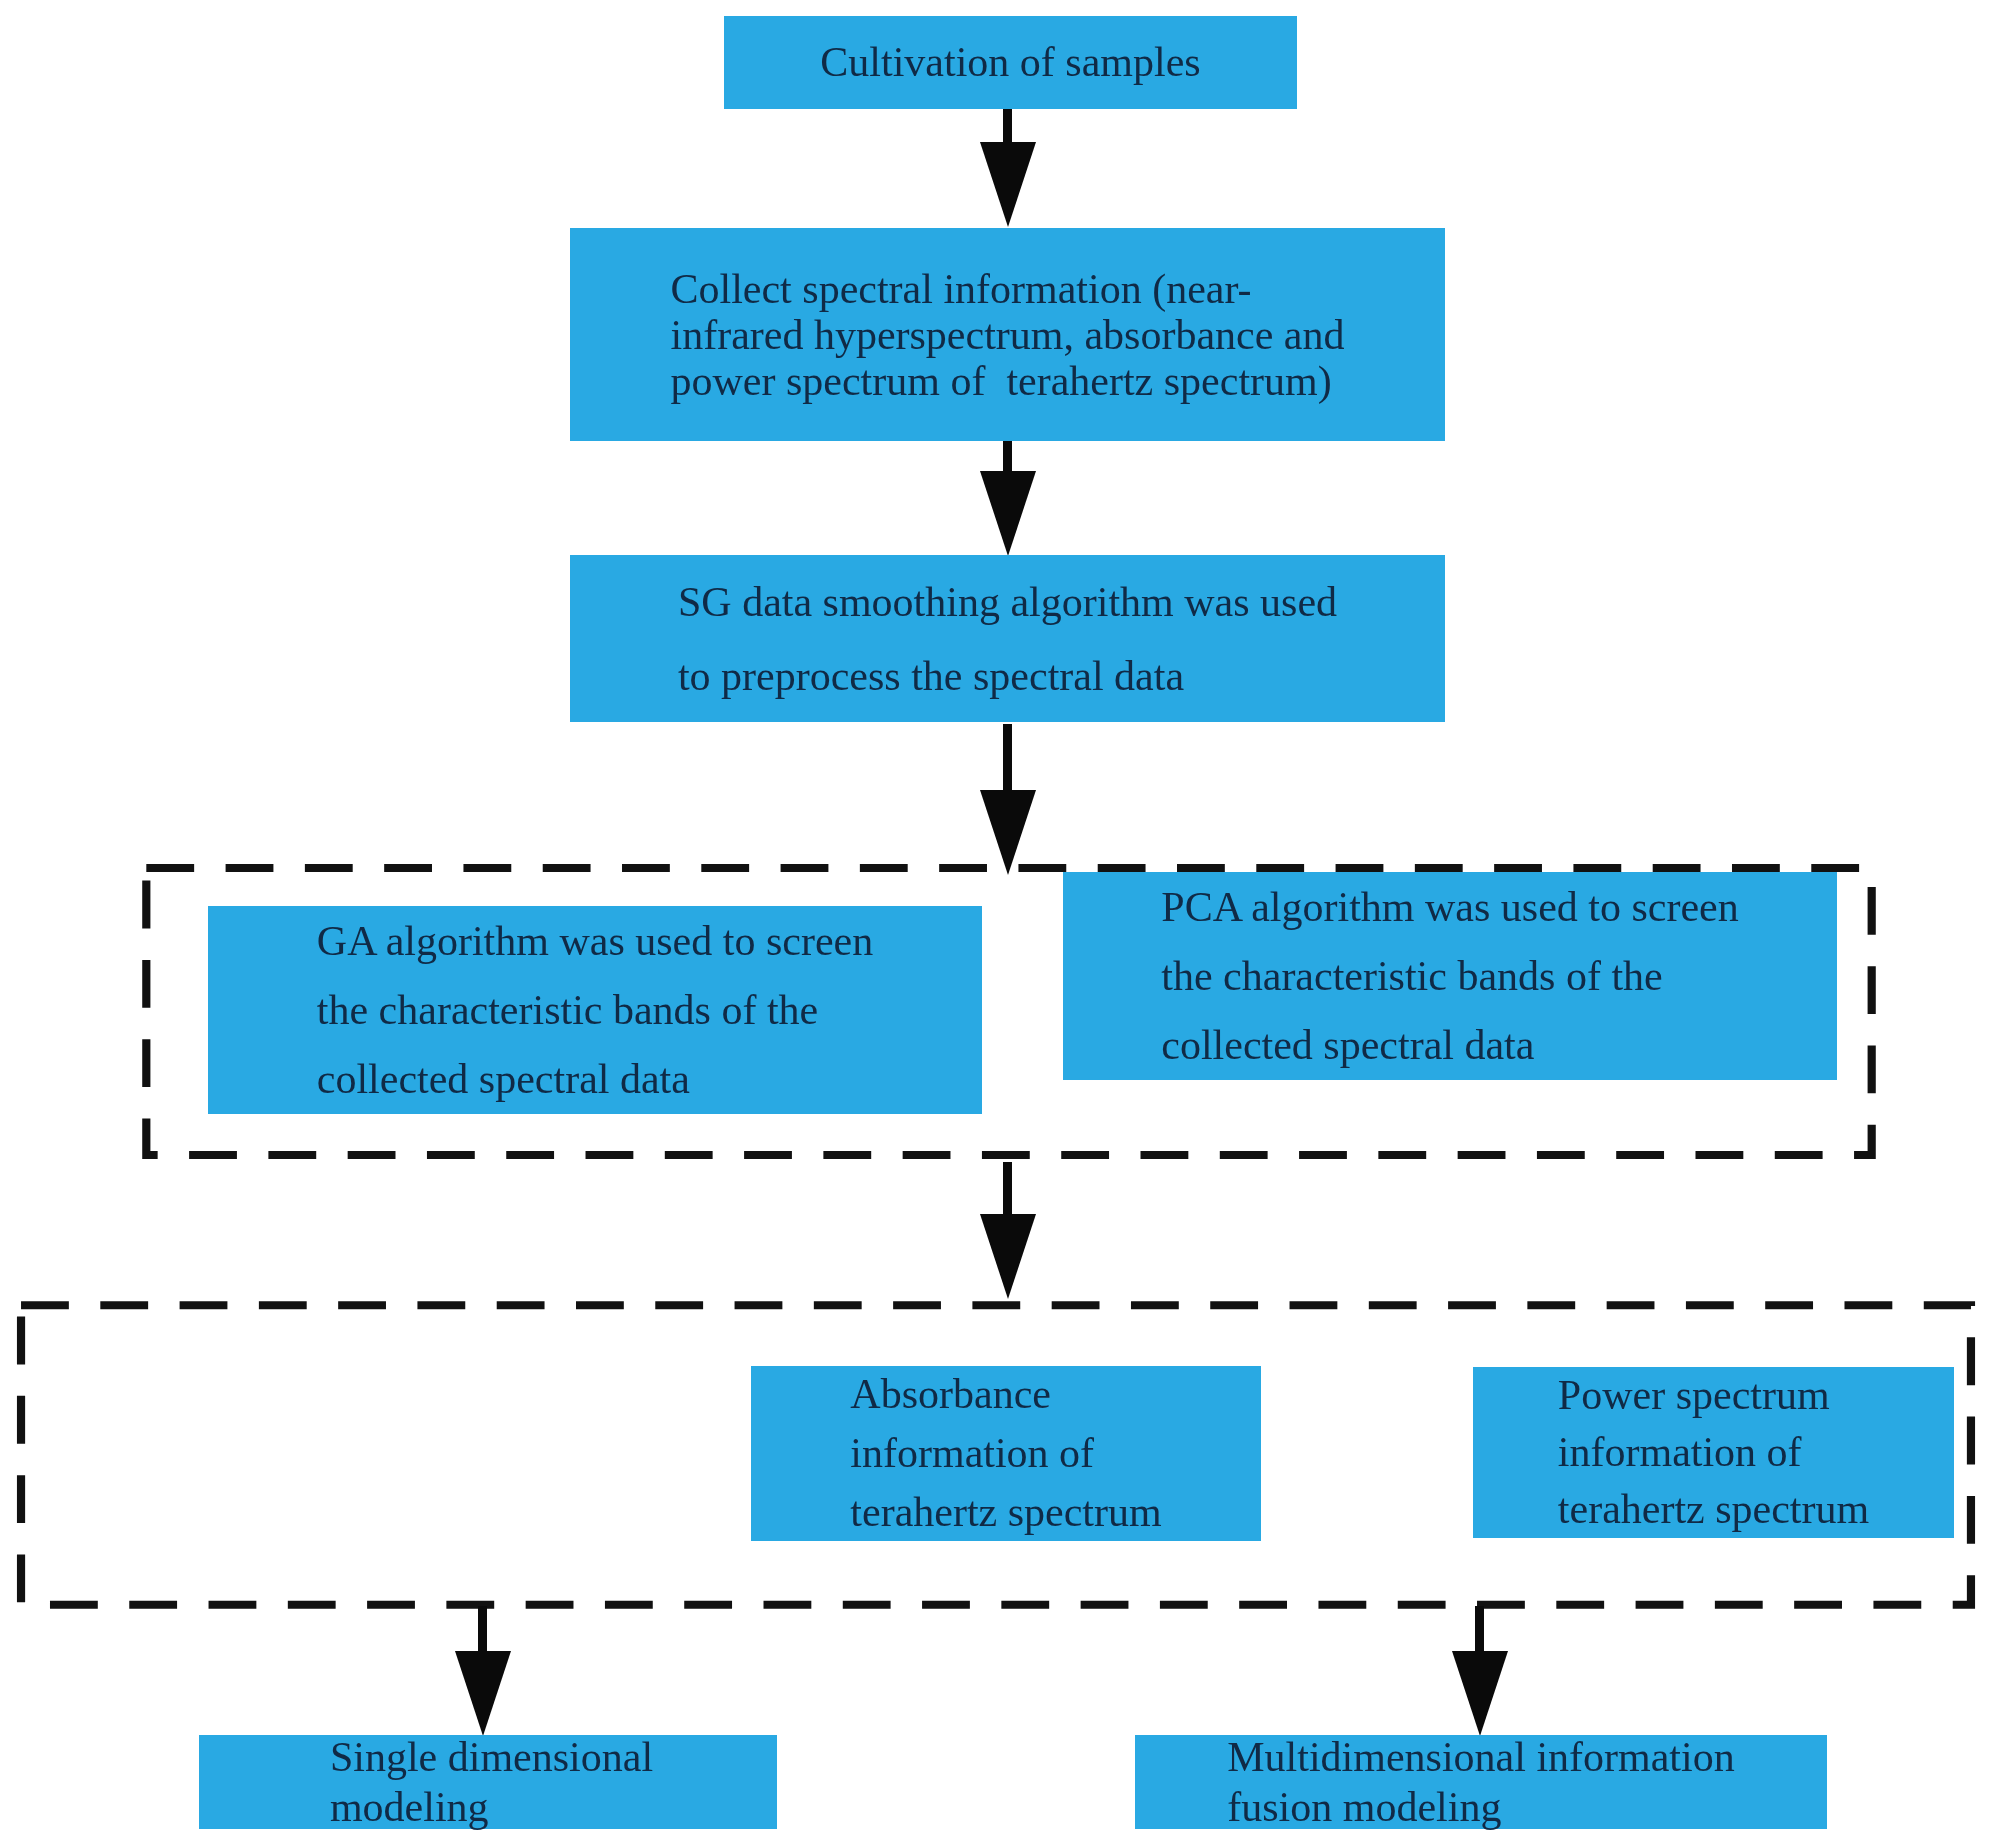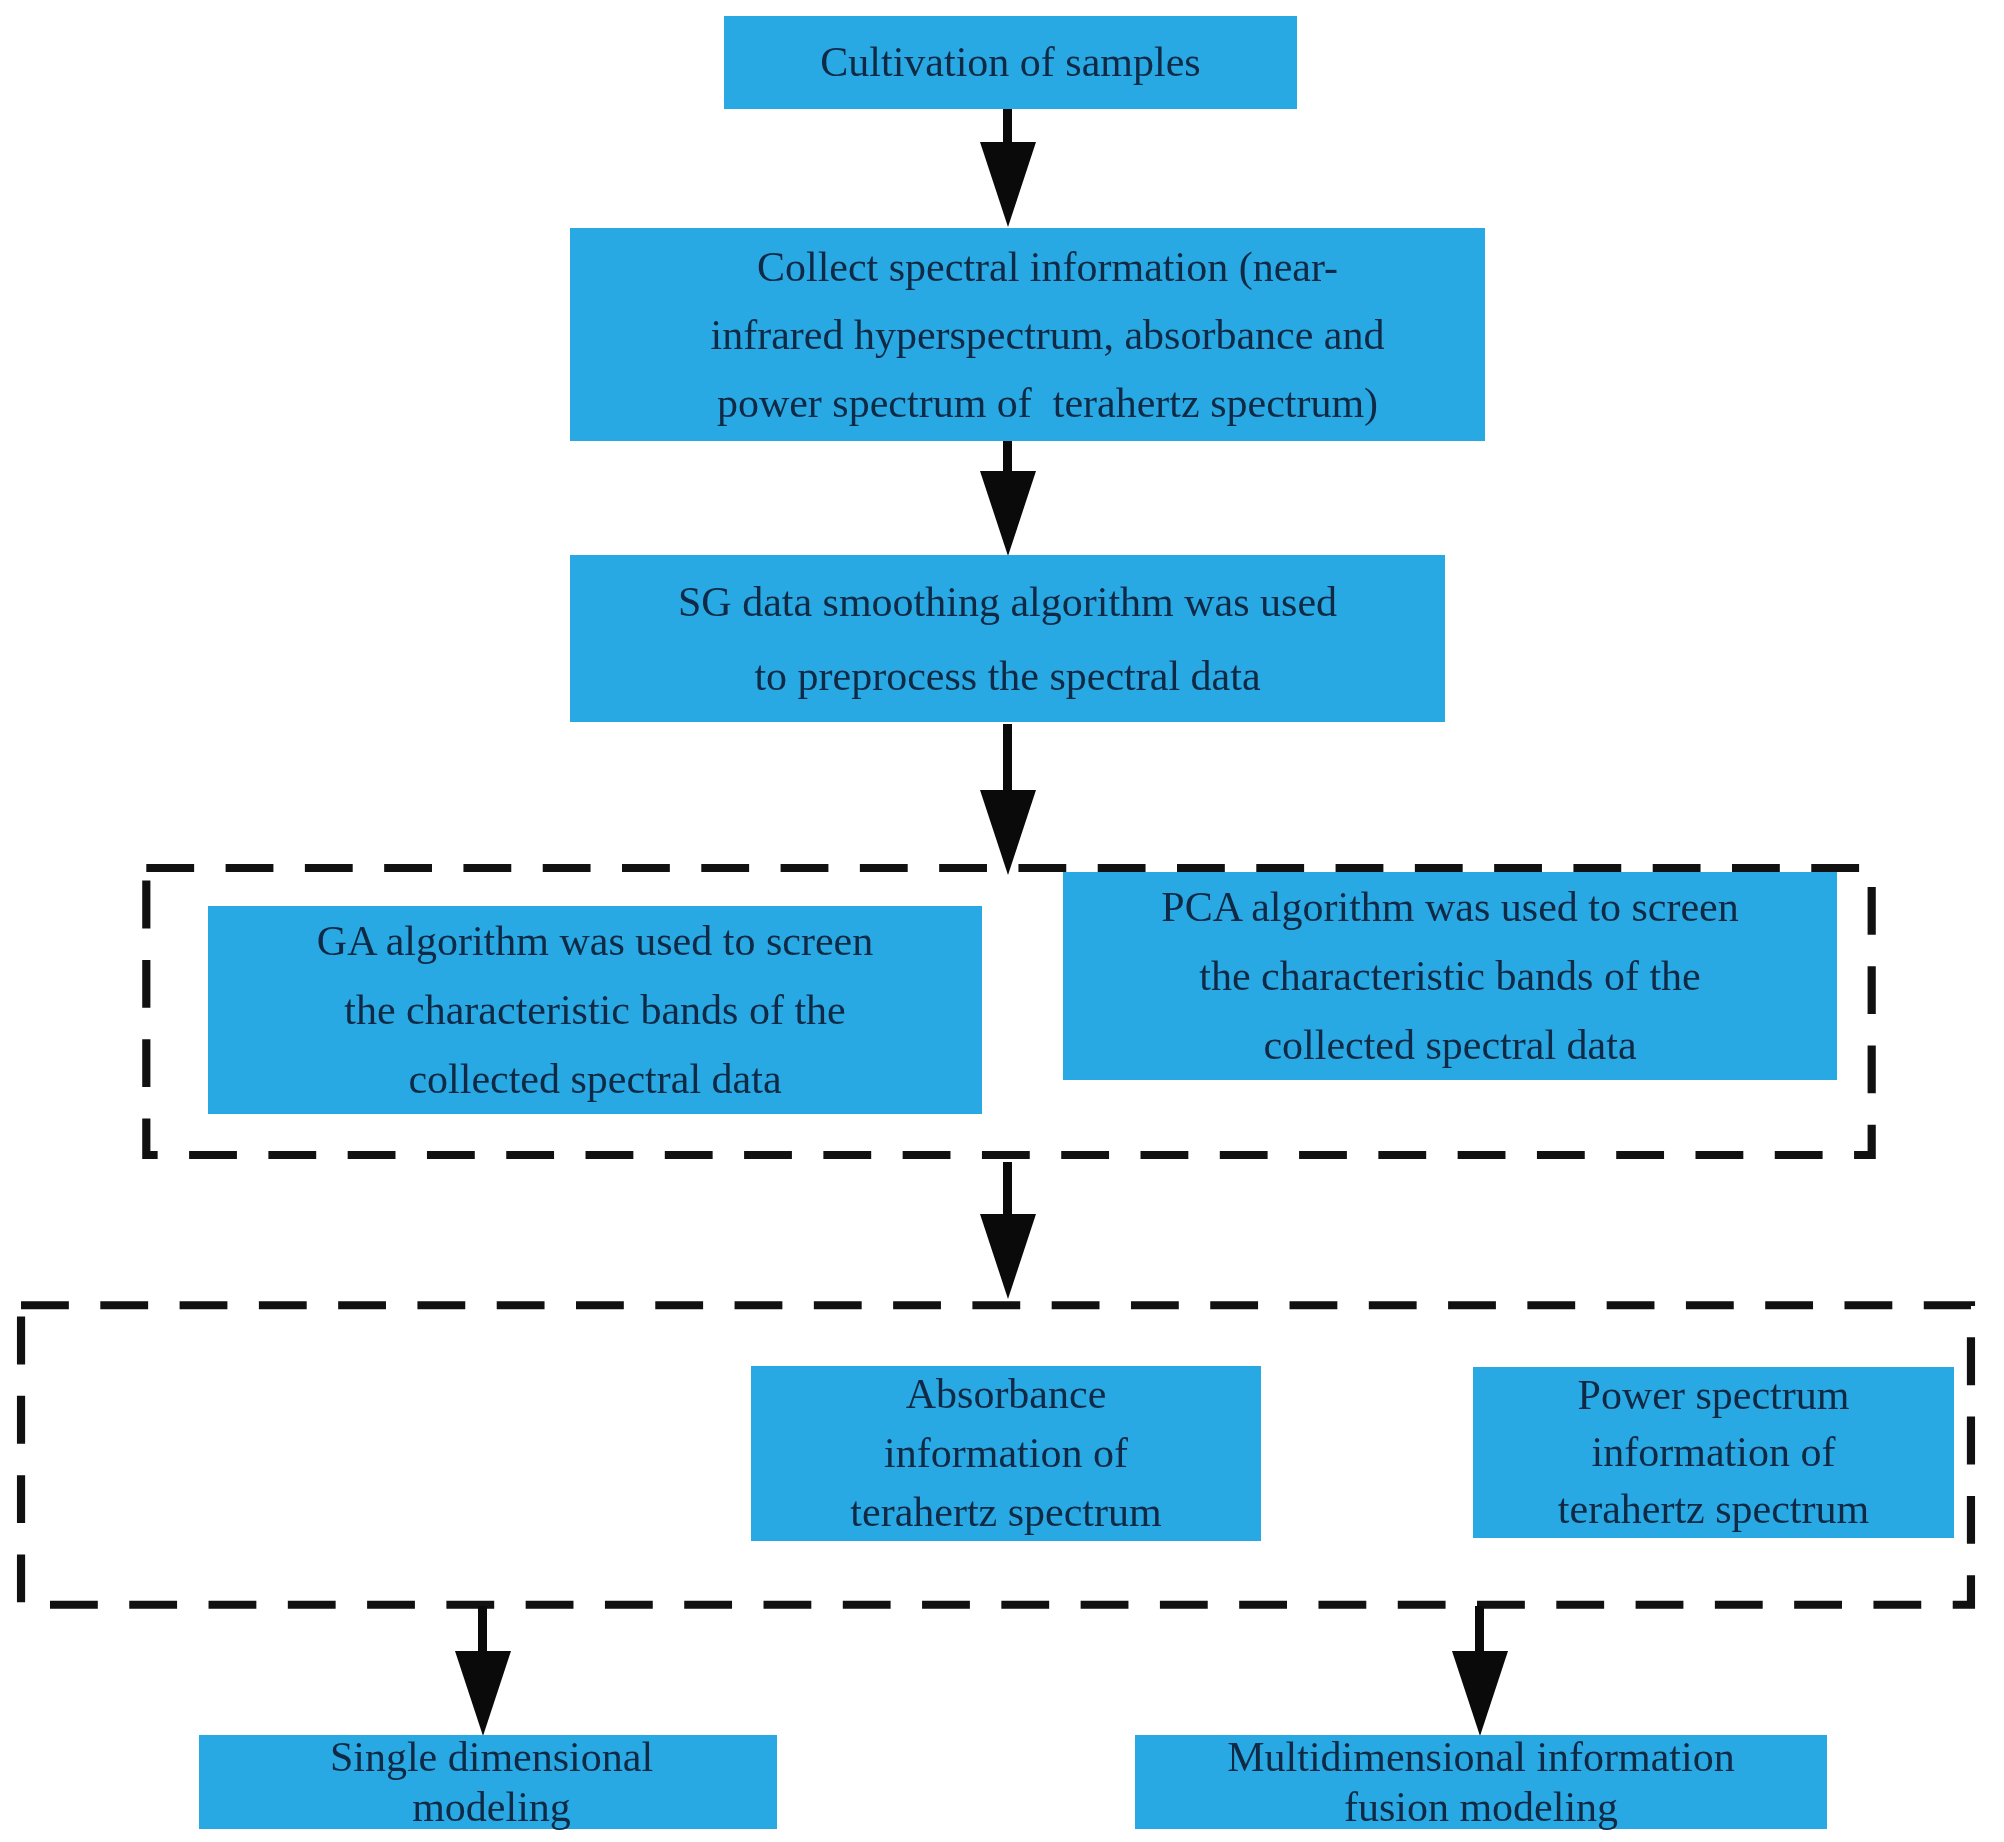--- a/index.html
+++ b/index.html
@@ -17,21 +17,20 @@
     overflow:hidden;
     font-family:"Liberation Serif","DejaVu Serif",serif;
   }
   .box{
     position:absolute;
     background:var(--box-fill);
     color:var(--box-text);
     display:flex;
     align-items:center;
     justify-content:center;
-    text-align:center;
     white-space:pre-line;
     font-size:42px;
     line-height:69px;
   }
   .arrow{
     position:absolute;
     width:57px;
     display:flex;
     flex-direction:column;
     align-items:center;
@@ -56,21 +55,21 @@
 
 <div class="canvas">
 
   <div class="box" style="left:724px;top:15.7px;width:573px;height:93px;line-height:1.15;">Cultivation of samples</div>
 
   <div class="arrow" style="left:979px;top:109px;height:118px;">
     <div class="shaft"></div>
     <div class="head"></div>
   </div>
 
-  <div class="box" style="left:570px;top:228px;width:875px;height:213px;line-height:68px;padding-left:40px;">Collect spectral information (near-
+  <div class="box" style="left:570px;top:228px;width:875px;height:213px;line-height:46px;">Collect spectral information (near-
 infrared hyperspectrum, absorbance and
 power spectrum of&nbsp; terahertz spectrum)</div>
 
   <div class="arrow" style="left:979px;top:441px;height:115px;">
     <div class="shaft"></div>
     <div class="head"></div>
   </div>
 
   <div class="box" style="left:570px;top:555px;width:875px;height:167px;line-height:74px;">SG data smoothing algorithm was used
 to preprocess the spectral data</div>

